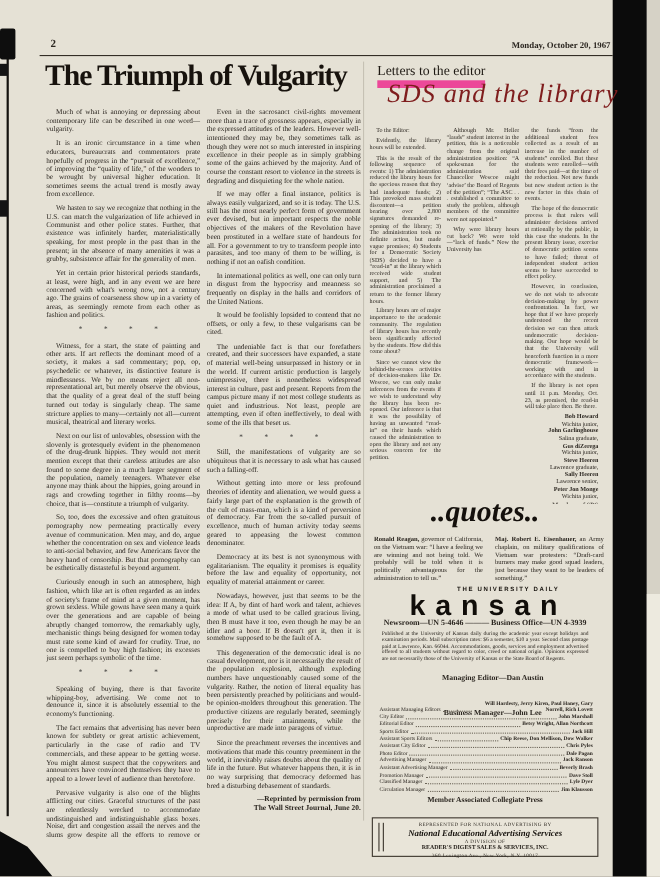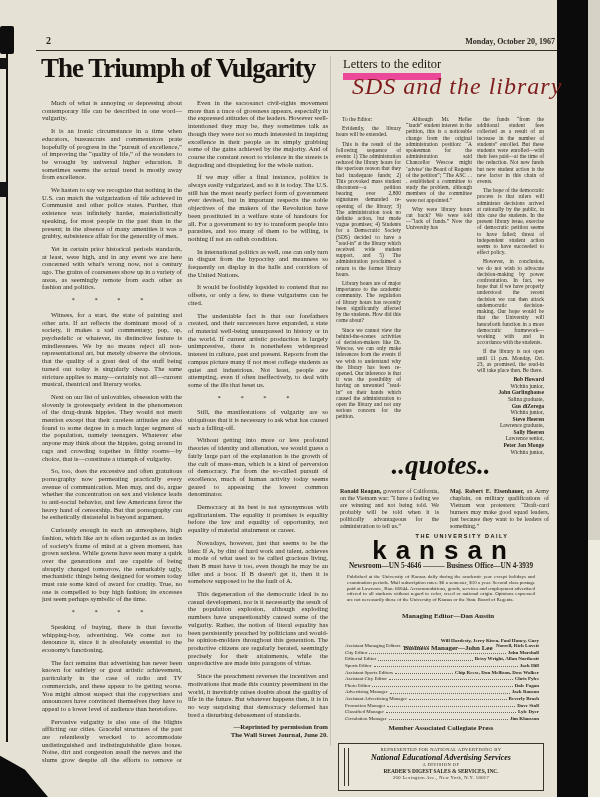--- a/index.html
+++ b/index.html
@@ -60,21 +60,21 @@
   .pubnote{position:absolute;left:347px;top:574px;width:188px;font-size:5px;line-height:5.8px;text-align:justify;}
   .mgr{position:absolute;left:342px;width:212px;text-align:center;font-size:7px;font-weight:bold;}
   .mgr1{top:612px;} .mgr2{top:624px;margin-top:20px;}
   .staff{position:absolute;left:345px;top:638px;width:194px;font-size:5px;line-height:5.2px;}
   .staff-row{display:flex;align-items:flex-end;margin-bottom:1.4px;}
   .staff-role{white-space:nowrap;}
   .staff-lead{flex:1;border-bottom:1px dotted #6b6458;margin:0 2px 1px;}
   .staff-names{max-width:108px;text-align:right;font-weight:bold;}
   .member{position:absolute;left:335px;top:724px;width:212px;text-align:center;font-size:6.8px;font-weight:bold;}
   
-  .adbox{position:absolute;left:338px;top:743px;width:206px;height:48px;border:1px solid #3a342b;
+  .adbox{position:absolute;left:338px;top:743px;width:206px;height:36px;border:1px solid #3a342b;
          background:#e9e5d9;text-align:center;padding-top:3px;box-sizing:border-box;}
   .adbox::before{content:"";position:absolute;left:5px;top:4px;bottom:4px;width:3px;
                  border-left:1px solid #3a342b;border-right:1px solid #3a342b;}
   .ad1,.ad3,.ad5{font-size:4.6px;letter-spacing:0.4px;line-height:6px;color:#2e2922;}
   .ad2{font-size:8px;font-weight:bold;font-style:italic;line-height:9px;color:#17130e;}
   .ad4{font-size:5.4px;font-weight:bold;line-height:7px;}
 </style>
 </head>
 <body>
 

